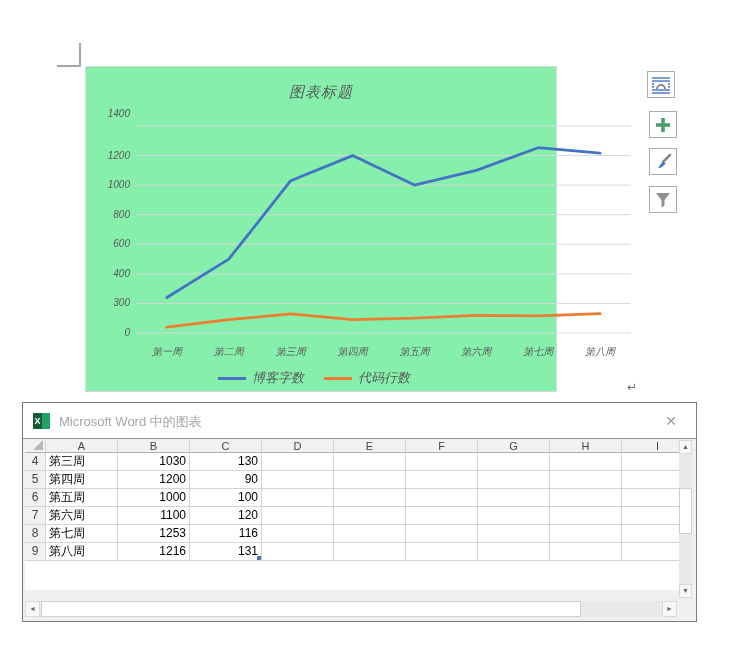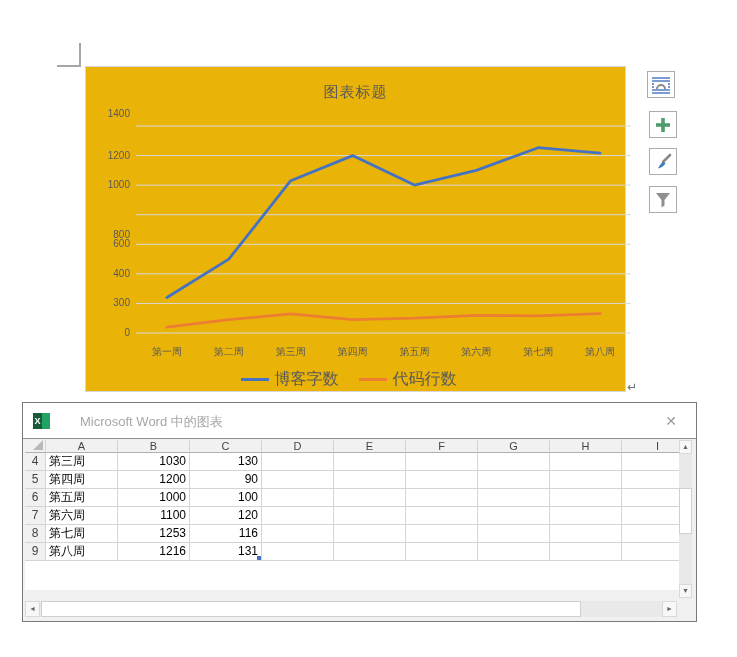--- a/index.html
+++ b/index.html
@@ -4,51 +4,51 @@
 <style>
   * { box-sizing: border-box; margin: 0; padding: 0; }
   body { background: #fff; font-family: "Liberation Sans", "DejaVu Sans", sans-serif; }
   .canvas { position: relative; width: 737px; height: 657px; background: #fff; overflow: hidden; }
 
   
   .crop-mark { position: absolute; left: 57px; top: 43px; width: 24px; height: 24px;
     border-right: 2px solid #a6a6a6; border-bottom: 2px solid #a6a6a6; }
 
   
-  .chart-frame { position: absolute; left: 85px; top: 66px; width: 541px; height: 326px;
-    background: #eab308; border: 1px solid #d7d7d7; }
+  .chart-frame { position: absolute; left: 85px; top: 66px; width: 472px; height: 326px;
+    background: #86efac; border: 1px solid #d7d7d7; font-style: italic; }
   .chart-title { position: absolute; top: 16px; left: 0; width: 100%; text-align: center;
     font-size: 15px; color: #595959; letter-spacing: 1px; }
   .plot-svg { position: absolute; left: 0; top: 0; }
   .ytick { position: absolute; left: 6px; width: 38px; text-align: right;
     font-size: 10px; color: #595959; }
   .xtick { position: absolute; width: 62px; text-align: center; font-size: 10px; color: #595959; }
   .legend { position: absolute; top: 302px; left: 0; width: 100%; display: flex;
     justify-content: center; align-items: center; gap: 6px; }
   .legend-swatch { width: 28px; height: 3px; }
-  .legend-label { font-size: 16px; color: #595959; margin-right: 14px; }
+  .legend-label { font-size: 13px; color: #595959; margin-right: 14px; }
 
   
   .side-btn { position: absolute; width: 28px; height: 27px; background: #fff;
     border: 1px solid #acacac; display: flex; align-items: center; justify-content: center;
     cursor: pointer; }
 
   .pilcrow { position: absolute; left: 627px; top: 380px; font-size: 12px; color: #6e6e6e; }
 
   
   .sheet-window { position: absolute; left: 22px; top: 402px; width: 675px; height: 220px;
     background: #f0f0f0; border: 1px solid #7a7a7a; }
   .sheet-titlebar { position: absolute; left: 0; top: 0; width: 100%; height: 36px;
     background: #fff; border-bottom: 1px solid #8f8f8f; }
   .excel-icon { position: absolute; left: 10px; top: 10px; width: 17px; height: 16px;
     background: #21a366; }
   .excel-icon-left { position: absolute; left: 0; top: 0; width: 9px; height: 16px;
     background: #185c37; color: #fff; font-size: 9px; font-weight: bold;
     display: flex; align-items: center; justify-content: center; }
-  .sheet-title { position: absolute; left: 36px; top: 10px; font-size: 13px; color: #a6a6a6; margin-left: 21px; }
+  .sheet-title { position: absolute; left: 36px; top: 10px; font-size: 13px; color: #a6a6a6; }
   .sheet-close { position: absolute; right: 14px; top: 8px; width: 22px; height: 20px;
     color: #9a9a9a; font-size: 14px; text-align: center; line-height: 20px; cursor: pointer; }
 
   .sheet-grid { position: absolute; left: 2px; top: 37px; width: 655px; height: 150px;
     background: #fff; overflow: hidden; font-size: 12px; color: #000; }
   .grid-row { display: flex; }
   .cell { flex: 0 0 72px; height: 18px; border-right: 1px solid #d4d4d4;
     border-bottom: 1px solid #d4d4d4; overflow: hidden; white-space: nowrap; line-height: 17px; }
   .cell.head { height: 13px; background: #f1f1f1; color: #444; text-align: center;
     font-size: 11px; line-height: 12px; border-bottom: 1px solid #b0b0b0; }
@@ -94,21 +94,21 @@
         <line x1="50" x2="545" y1="206.85714285714286" y2="206.85714285714286" stroke="#D9D9D9" stroke-width="1"></line>
         <line x1="50" x2="545" y1="236.42857142857144" y2="236.42857142857144" stroke="#D9D9D9" stroke-width="1"></line>
         <line x1="50" x2="545" y1="266" y2="266" stroke="#D9D9D9" stroke-width="1"></line>
         <polyline points="80.9,230.5 142.8,192.1 204.7,113.7 266.6,88.6 328.4,118.1 390.3,103.4 452.2,80.7 514.1,86.2" fill="none" stroke="#4472C4" stroke-width="2.8" stroke-linejoin="round" stroke-linecap="round"></polyline>
         <polyline points="80.9,260.1 142.8,252.7 204.7,246.8 266.6,252.7 328.4,251.2 390.3,248.3 452.2,248.8 514.1,246.6" fill="none" stroke="#ED7D31" stroke-width="2.8" stroke-linejoin="round" stroke-linecap="round"></polyline>
       </svg>
     <div id="yticks">
         <span class="ytick" style="top: 41px;">1400</span>
         <span class="ytick" style="top: 82.5714px;">1200</span>
         <span class="ytick" style="top: 112.143px;">1000</span>
-        <span class="ytick" style="top: 141.714px; margin-top: 20px;">800</span>
+        <span class="ytick" style="top: 141.714px;">800</span>
         <span class="ytick" style="top: 171.286px;">600</span>
         <span class="ytick" style="top: 200.857px;">400</span>
         <span class="ytick" style="top: 230.429px;">300</span>
         <span class="ytick" style="top: 260px;">0</span>
       </div>
     <div id="xticks">
         <span class="xtick" style="left: 49.9375px; top: 278px;">第一周</span>
         <span class="xtick" style="left: 111.812px; top: 278px;">第二周</span>
         <span class="xtick" style="left: 173.688px; top: 278px;">第三周</span>
         <span class="xtick" style="left: 235.562px; top: 278px;">第四周</span>

